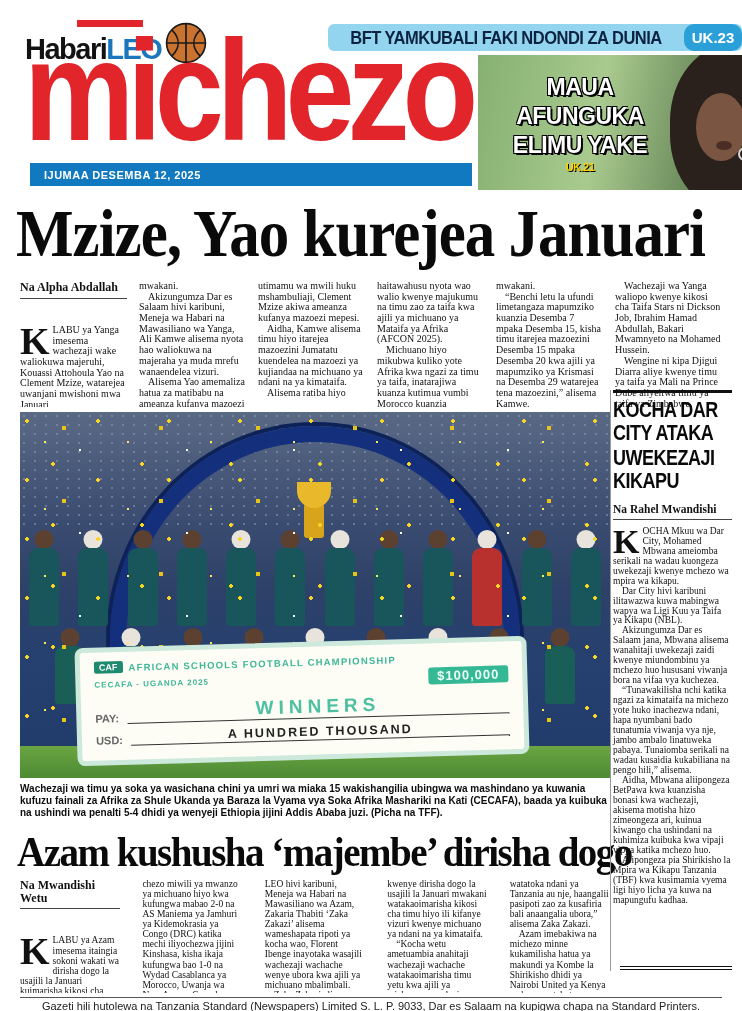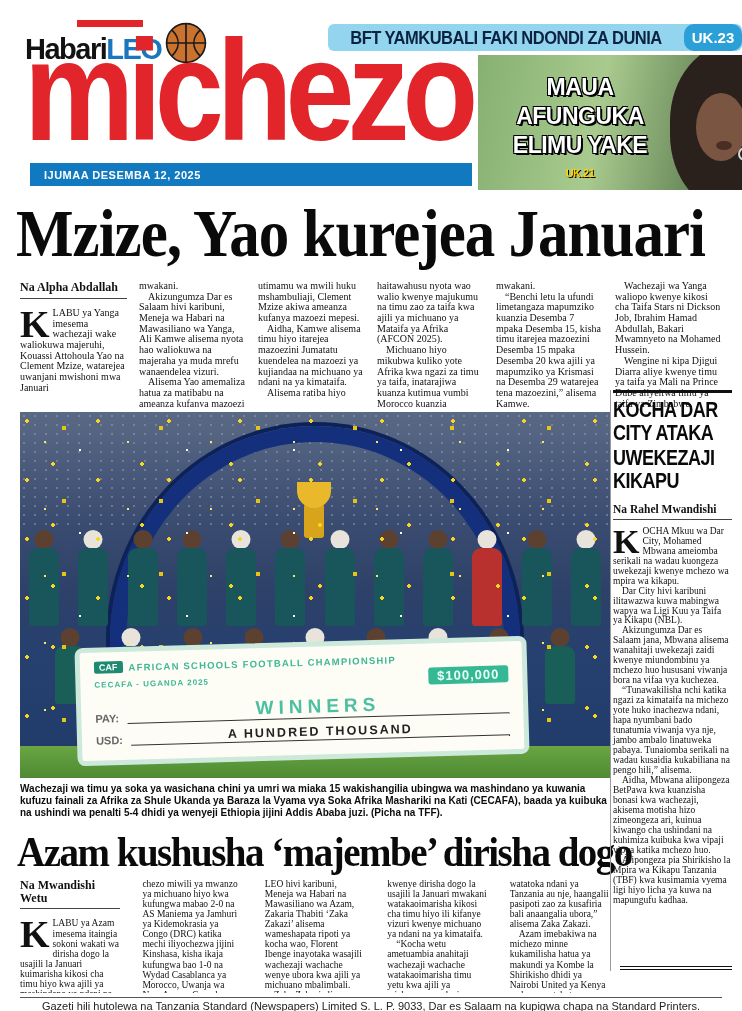--- a/index.html
+++ b/index.html
@@ -45,35 +45,35 @@
   .teaser .hair { position:absolute; right:-28px; top:-12px; width:140px; height:170px; border-radius:46%; background:#2b211c; }
   .teaser .face { position:absolute; right:36px; top:38px; width:50px; height:68px; border-radius:50%; background:#7a5642; }
   .teaser .lips { position:absolute; right:50px; top:86px; width:16px; height:9px; border-radius:50%; background:#4a2e24; }
   .teaser .earring { position:absolute; right:30px; top:92px; width:14px; height:14px; border-radius:50%; border:2px solid #d8d8d8; }
   .teaser-text {
     position:absolute; left:12px; top:18px; width:180px; text-align:center;
     font-family:"Liberation Sans", sans-serif; font-weight:bold; font-size:23px; line-height:1.25;
     color:#fff; letter-spacing:-0.5px;
     text-shadow:2px 2px 0 #000,-1px -1px 0 #000,1px -1px 0 #000,-1px 1px 0 #000;
   }
-  .teaser-ref { font-size:11px; color:#ffd400; margin-top:8px; text-shadow:1px 1px 0 #000; }
+  .teaser-ref { font-size:11px; color:#ffd400; margin-top:2px; text-shadow:1px 1px 0 #000; }
   
   .headline1 {
     position:absolute; left:16px; top:199px; width:712px; font-weight:bold; font-size:61px;
     letter-spacing:-1px; line-height:1; white-space:nowrap; transform:scaleY(1.12);
     transform-origin:top left; color:#0a0a0a;
   }
   .lead-body {
     position:absolute; left:20px; top:281px; width:702px; height:126px;
     display:flex; gap:12px; overflow:hidden;
   }
   .col { flex:1; font-size:10px; line-height:1.07; }
   .byline {
     font-weight:bold; font-size:12px; border-bottom:1.5px solid #444;
-    padding-bottom:4px; margin-bottom:9px;
+    padding-bottom:4px; margin-bottom:26px;
   }
   .p-new { text-indent:9px; }
   .dropcap { float:left; font-weight:bold; font-size:38px; line-height:30px; margin:1px 3px 0 0; }
   
   .photo {
     position:absolute; left:20px; top:412px; width:590px; height:366px; overflow:hidden;
     background:linear-gradient(#5a6a85 0%,#49597a 16%,#3a4c70 30%,#2e4168 48%,#26406f 66%,#203a6a 100%);
   }
   .crowd {
     position:absolute; left:0; top:0; right:0; height:120px; opacity:.5;

